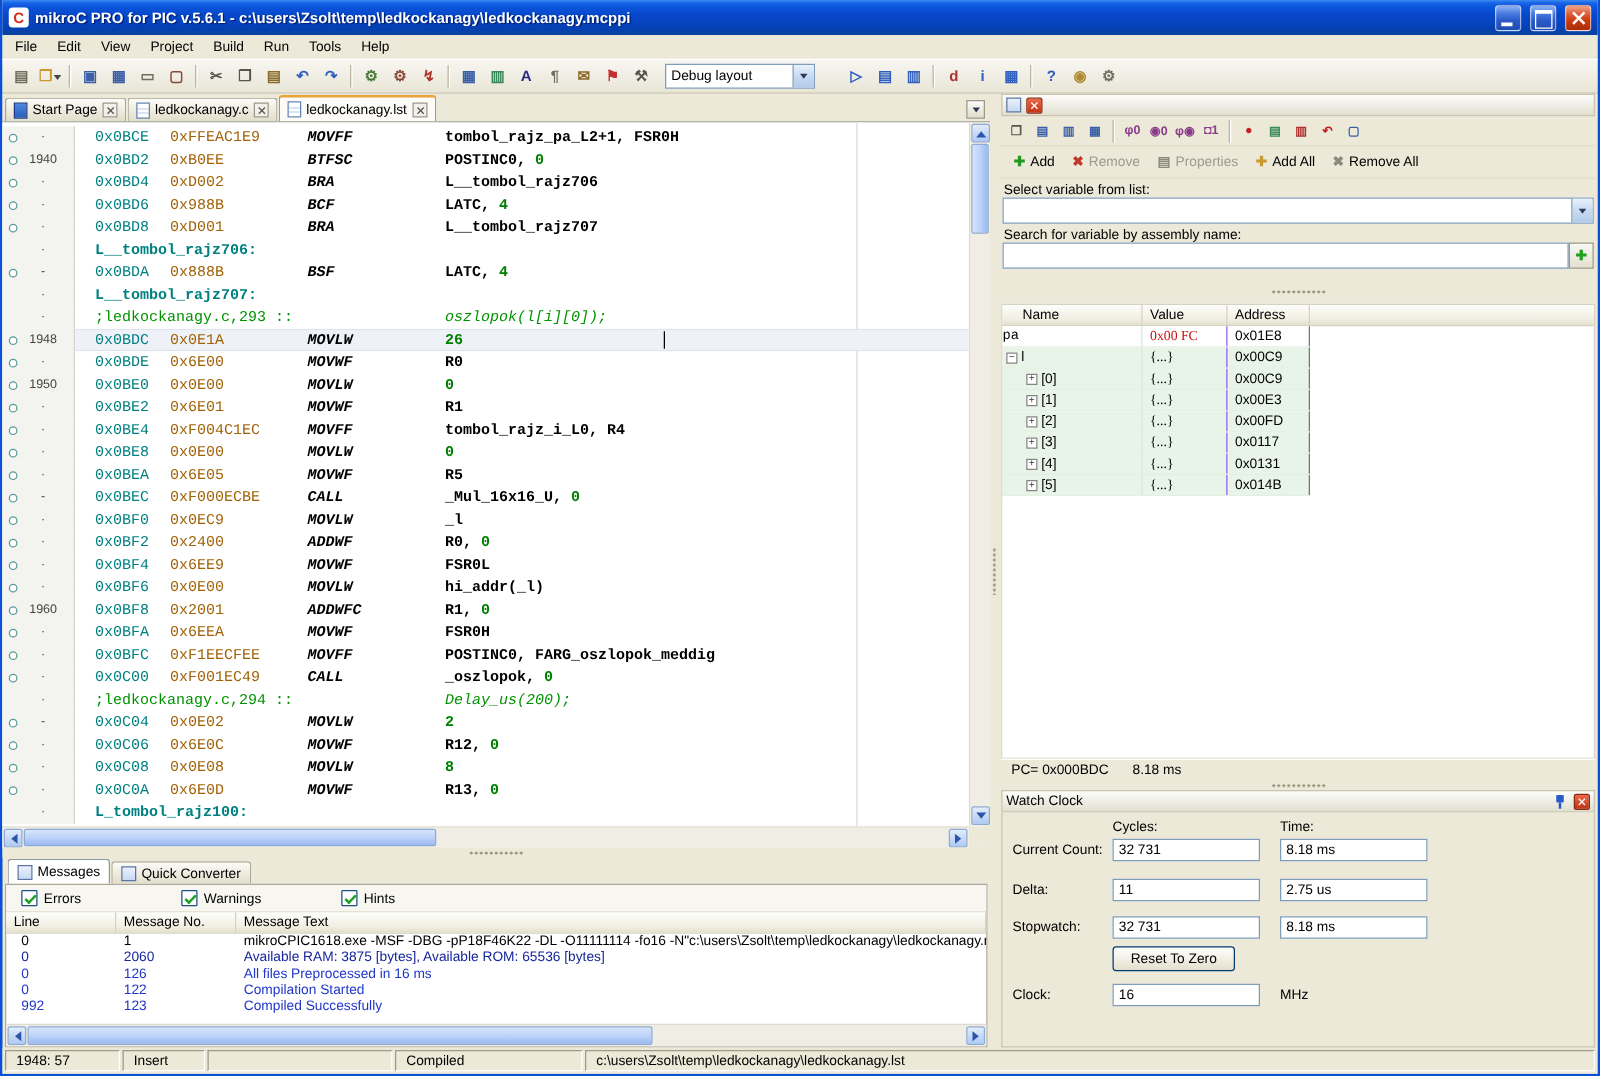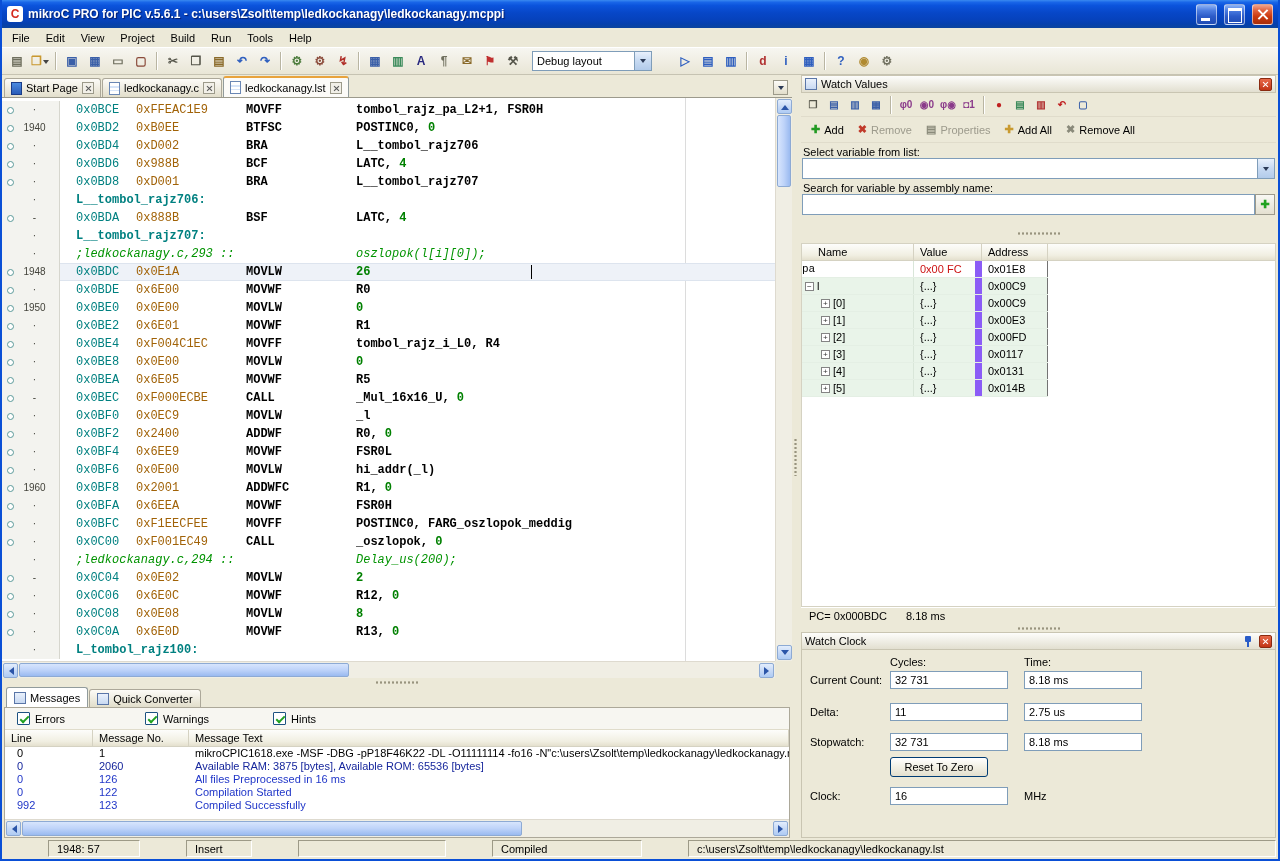--- a/index.html
+++ b/index.html
@@ -73,25 +73,25 @@
     font-family:"Liberation Mono","DejaVu Sans Mono",monospace;font-size:12px;}
   .gut{width:58px;flex:0 0 58px;background:#F3F3EF;border-right:1px solid #D6D6CE;display:flex;align-items:center;
     font-family:"Liberation Sans",sans-serif;font-size:10px;color:#44443C;}
   .bp{width:7px;height:7px;flex:0 0 7px;border-radius:50%;border:1px solid #5A9A9A;margin-left:5px;background:#fff;}
   .bp.none{visibility:hidden;}
   .ln{flex:1;text-align:center;padding-right:4px;}
   .code{flex:1;position:relative;padding-left:16px;overflow:hidden;}
   .ed-row.current .code{background:#EEF2F8;box-shadow:inset 0 1px 0 #DDE4EE, inset 0 -1px 0 #DDE4EE;}
   .tk-a{display:inline-block;width:60px;color:#008080;}
   .tk-o{display:inline-block;width:110px;color:#a16207;}
-  .tk-m{display:inline-block;width:110px;color:#000;font-weight:bold;}
+  .tk-m{display:inline-block;width:110px;color:#000;font-weight:bold;font-style:italic;}
   .tk-d{color:#000;font-weight:bold;}
   .tk-n{color:#008000;font-weight:bold;}
   .tk-l{color:#008080;font-weight:bold;}
-  .tk-c1{display:inline-block;width:280px;color:#009300;font-style:italic;}
+  .tk-c1{display:inline-block;width:280px;color:#009300;}
   .tk-c{color:#009300;font-style:italic;}
   .caret{position:absolute;left:471px;top:2px;width:1px;height:14px;background:#000;}
 
   
   .vscroll{display:flex;flex-direction:column;background:#F0EEE4;border-left:1px solid #DEDACF;}
   .hscroll{display:flex;background:#F0EEE4;border-top:1px solid #DEDACF;}
   .sb-btn{width:15px;height:15px;flex:0 0 15px;margin:1px;border:1px solid #8DAAD4;border-radius:2px;
     background:linear-gradient(180deg,#E2EDFD,#C8DAF6 50%,#AECBF4);display:flex;align-items:center;justify-content:center;}
   .vtrack{flex:1;position:relative;margin:0 1px;}
   .vthumb{position:absolute;left:0;right:0;top:0;height:72px;border:1px solid #8DAAD4;border-radius:2px;
@@ -130,21 +130,21 @@
   .msg-header .h{padding:2px 4px 0 6px;border-right:1px solid #D5D2C2;}
   .mh0{width:88px;flex:0 0 88px;} .mh1{width:96px;flex:0 0 96px;} .mh2{flex:1;}
   .msg-rows{flex:1;overflow:hidden;}
   .msg-row{height:13px;line-height:13px;display:flex;white-space:nowrap;}
   .mc{overflow:hidden;} .mc0{width:88px;flex:0 0 88px;padding-left:12px;} .mc1{width:96px;flex:0 0 96px;padding-left:6px;} .mc2{flex:1;padding-left:6px;}
   .msg-hscroll{flex:0 0 17px;display:flex;background:#F0EEE4;border-top:1px solid #DEDACF;}
 
   
   .statusbar{flex:0 0 21px;display:flex;gap:2px;padding:2px;background:#ECE9D8;}
   .sb-seg{border:1px solid;border-color:#9D9A87 #FFFFFF #FFFFFF #9D9A87;display:flex;align-items:center;
-    padding:0 8px;white-space:nowrap;overflow:hidden;margin-left:44px;}
+    padding:0 8px;white-space:nowrap;overflow:hidden;}
 
   
   .panel-title{flex:0 0 18px;display:flex;align-items:center;gap:4px;padding:0 3px;
     background:linear-gradient(180deg,#FDFDFB,#E2DFD0);border:1px solid #C9C5B2;}
   .panel-title .t{flex:1;}
   .pt-icon{width:12px;height:12px;flex:0 0 12px;border:1px solid #5A76A8;background:linear-gradient(#EAF1FC,#C8D9F2);}
   .panel-close{width:13px;height:13px;flex:0 0 13px;border:1px solid #8A2A10;border-radius:2px;position:relative;
     background:linear-gradient(#E86A4A,#C23415);}
   .panel-close::before,.panel-close::after{content:"";position:absolute;left:5px;top:2px;width:1px;height:7px;background:#fff;}
   .panel-close::before{transform:rotate(45deg);} .panel-close::after{transform:rotate(-45deg);}
@@ -167,21 +167,21 @@
     display:flex;align-items:center;justify-content:center;color:#1FA11F;font-weight:bold;}
   .splitter-hr{flex:0 0 8px;display:flex;align-items:center;justify-content:center;}
   .splitter-hr.gap-top{margin-top:14px;margin-bottom:6px;}
   .wv-grid{flex:1;display:flex;flex-direction:column;min-height:0;background:#fff;border:1px solid #D5D2C2;}
   .wv-header{flex:0 0 17px;display:flex;background:linear-gradient(180deg,#FDFDFB,#F1EFE2 70%,#E4E0CE);border-bottom:1px solid #D5D2C2;}
   .wv-header .h{padding:2px 0 0 6px;border-right:1px solid #D5D2C2;}
   .h0{width:112px;flex:0 0 112px;padding-left:16px !important;} .h1{width:68px;flex:0 0 68px;} .h2{width:66px;flex:0 0 66px;}
   .wv-row{height:17px;flex:0 0 17px;display:flex;align-items:center;width:246px;background:#fff;border-bottom:1px solid #E4EFE4;}
   .wv-row.shade{background:#E9F4E9;}
   .wv-cname{width:112px;flex:0 0 112px;display:flex;align-items:center;height:100%;border-right:1px solid #D9E6D9;overflow:hidden;}
-  .wv-cval{width:68px;flex:0 0 68px;padding-left:6px;height:100%;line-height:16px;border-right:7px solid #8b5cf6;}
+  .wv-cval{width:68px;flex:0 0 68px;padding-left:6px;height:100%;line-height:16px;border-right:1px solid #8b5cf6;font-family:Liberation Serif, serif;}
   .wv-caddr{width:66px;flex:0 0 66px;padding-left:6px;height:100%;line-height:16px;border-right:1px solid #737373;}
   .expander{width:9px;height:9px;flex:0 0 9px;border:1px solid #848484;background:#fff;
     font:8px/7px "Liberation Mono",monospace;text-align:center;color:#333;}
   .wv-filler{flex:1;background:#fff;}
   .pc-row{flex:0 0 17px;display:flex;align-items:center;background:#ECE9D8;border-top:1px solid #FFF;}
   .pc-row .pc{width:105px;flex:0 0 105px;padding-left:8px;}
 
   
   .wc-body{flex:0 0 188px;position:relative;background:#ECE9D8;border:1px solid #C9C5B2;border-top:none;}
   .wc-lbl{position:absolute;white-space:nowrap;}
@@ -427,21 +427,20 @@
       </div>
     </div>
 
     <div class="splitter-v">
         <div class="vdots"></div>
       </div>
 
     <div class="right-pane">
       <div class="panel-title">
         <span class="pt-icon"></span>
-        <span class="t">Watch Values</span>
         <span class="panel-close"></span>
       </div>
       <div class="wv-tb1" id="wvtb1">
           <span class="wv-icon" style="color: rgb(85, 85, 74);">❐</span>
           <span class="wv-icon" style="color: rgb(58, 95, 168);">▤</span>
           <span class="wv-icon" style="color: rgb(58, 95, 168);">▥</span>
           <span class="wv-icon" style="color: rgb(58, 95, 168);">▦</span>
           <span class="tb-sep"></span>
           <span class="wv-icon" style="color: rgb(138, 58, 138);">φ0</span>
           <span class="wv-icon" style="color: rgb(138, 58, 138);">◉0</span>

